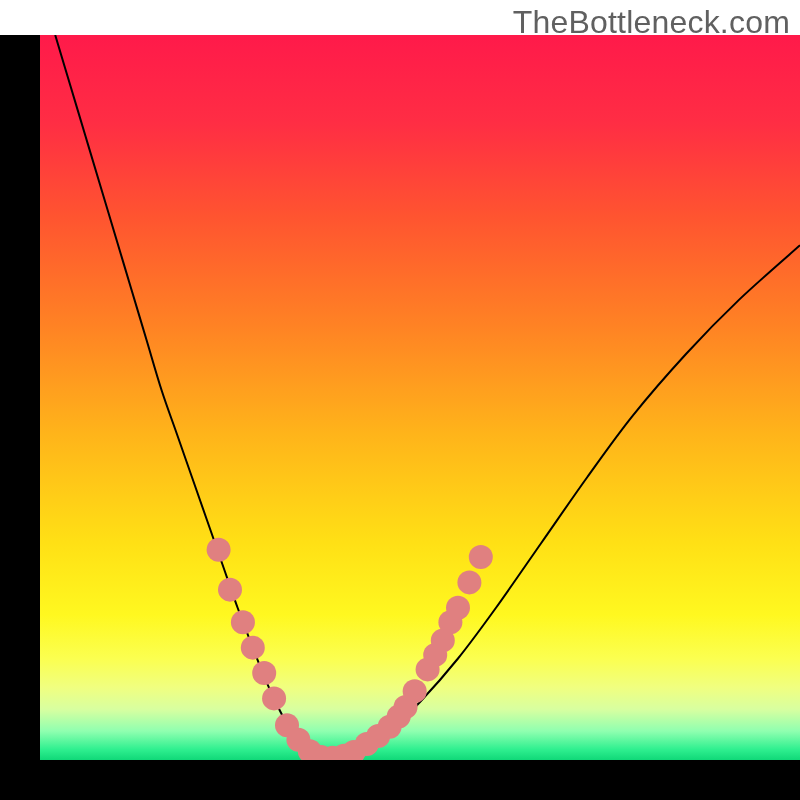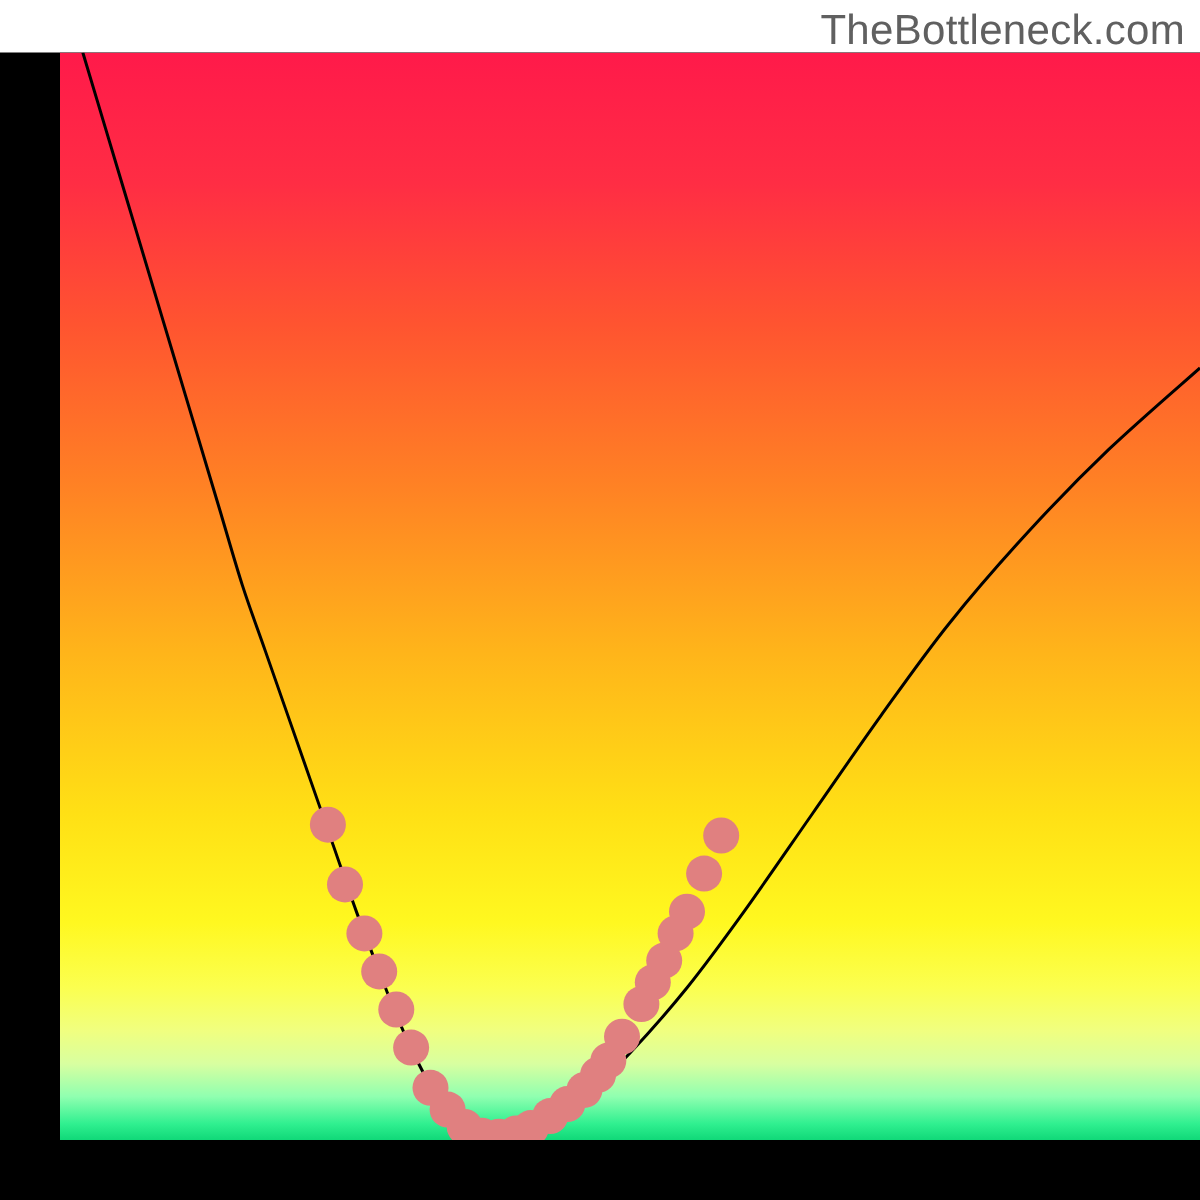--- a/index.html
+++ b/index.html
@@ -13,21 +13,21 @@
   }
   .frame {
     position: relative;
     width: 800px;
     height: 800px;
   }
   .watermark {
     position: absolute;
     top: 4px;
     right: 10px;
-    font-size: 28px;
+    font-size: 32px;
     color: #606060;
     font-weight: 400;
     letter-spacing: 0.2px;
     z-index: 20;
   }
   .black-border {
     position: absolute;
     left: 0;
     top: 35px;
     width: 800px;

